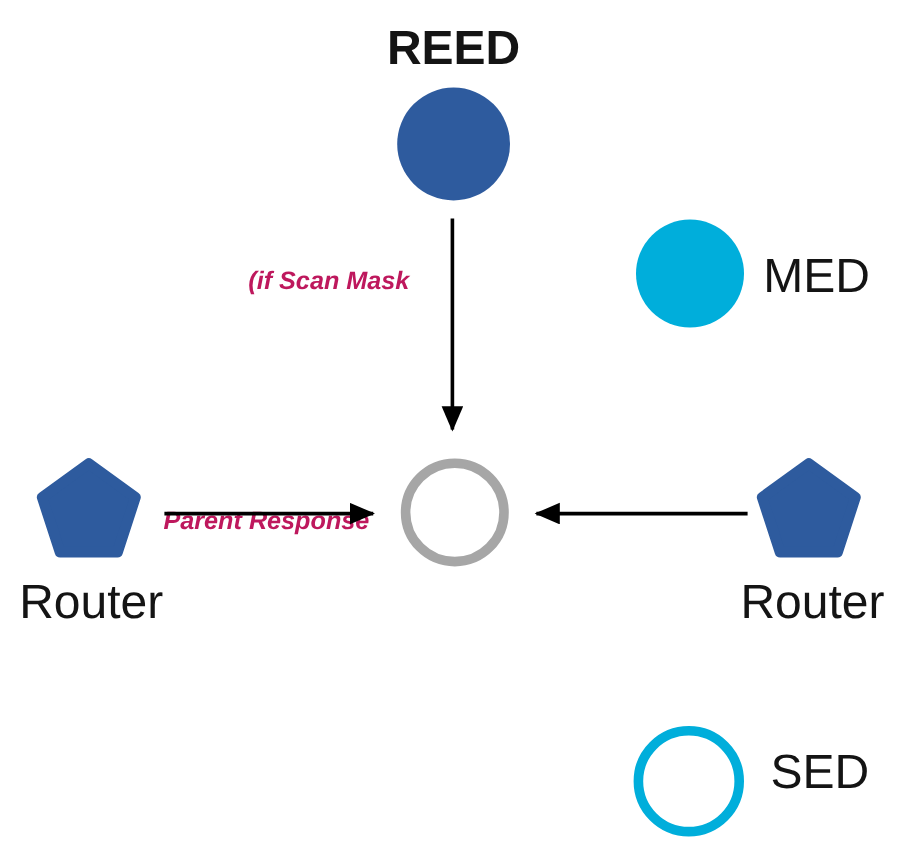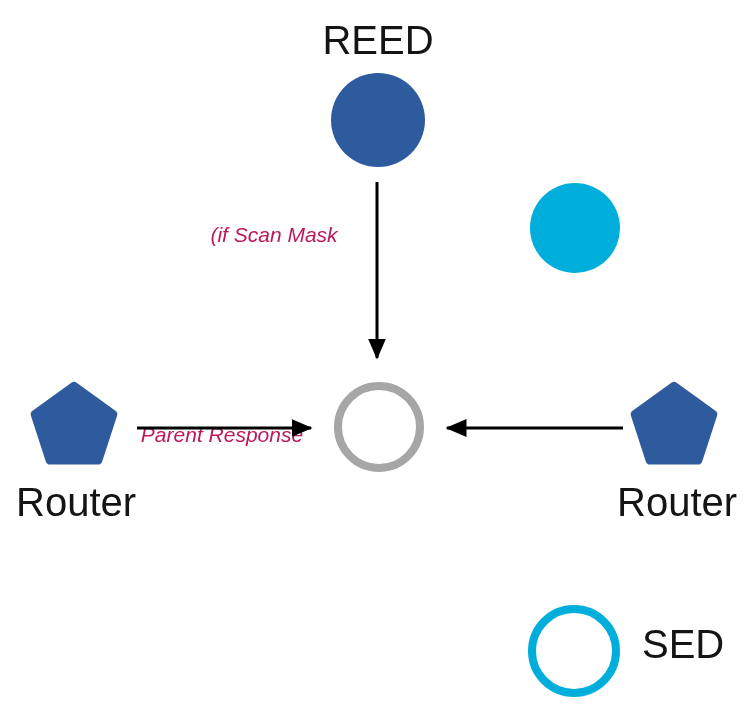--- a/index.html
+++ b/index.html
@@ -17,20 +17,21 @@
   }
   .node-label {
     position: absolute;
     font-size: 40px;
     line-height: 1.1;
     color: #141414;
     white-space: nowrap;
   }
   .centered {
     text-align: center;
+    font-weight: bold;
   }
   .annotation {
     position: absolute;
     font-size: 21px;
     font-style: italic;
     line-height: 25px;
     color: #be185d;
     white-space: nowrap;
   }
   .circle {
@@ -75,20 +76,21 @@
 </style>
 </head>
 <body>
 
 <div class="canvas">
 
   <div class="node-label centered" style="left:278px; top:18px; width:200px;">REED</div>
   <div class="circle reed"></div>
 
   <div class="circle med"></div>
+  <div class="node-label" style="left:636px; top:208px;">MED</div>
 
   <div class="annotation centered" style="left:174px; top:222px; width:200px;">
     <div>(if Scan Mask</div>
   </div>
 
   <div class="annotation centered" style="left:122px; top:390px; width:200px;margin-top:32px;">Parent Response</div>
 
   <svg class="pentagon left" viewBox="0 0 100 100">
     <polygon points="50,7 93.1,38.3 76.6,89 23.4,89 6.9,38.3" fill="#2e5b9e" stroke="#2e5b9e" stroke-width="10" stroke-linejoin="round"></polygon>
   </svg>

